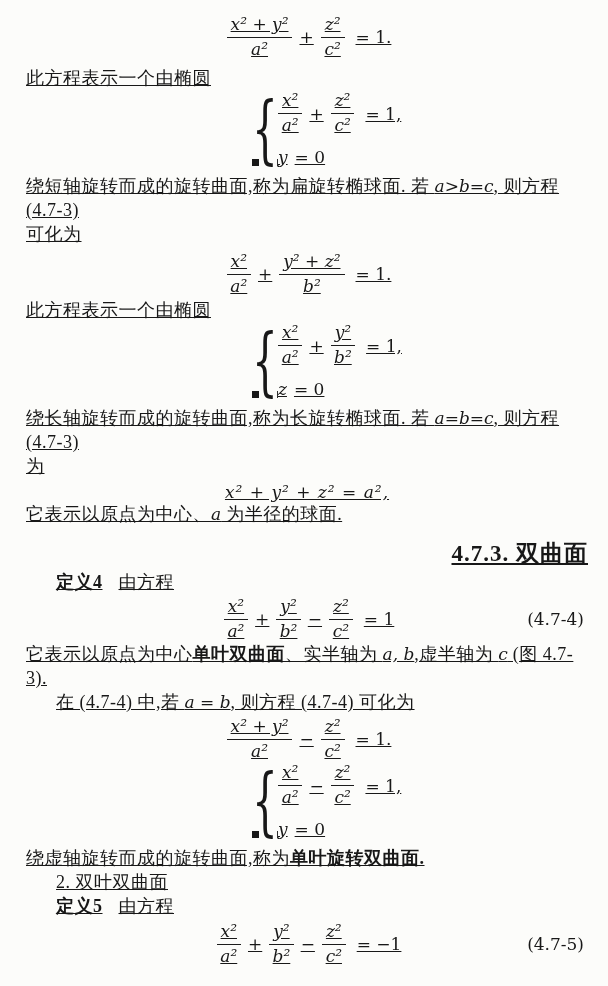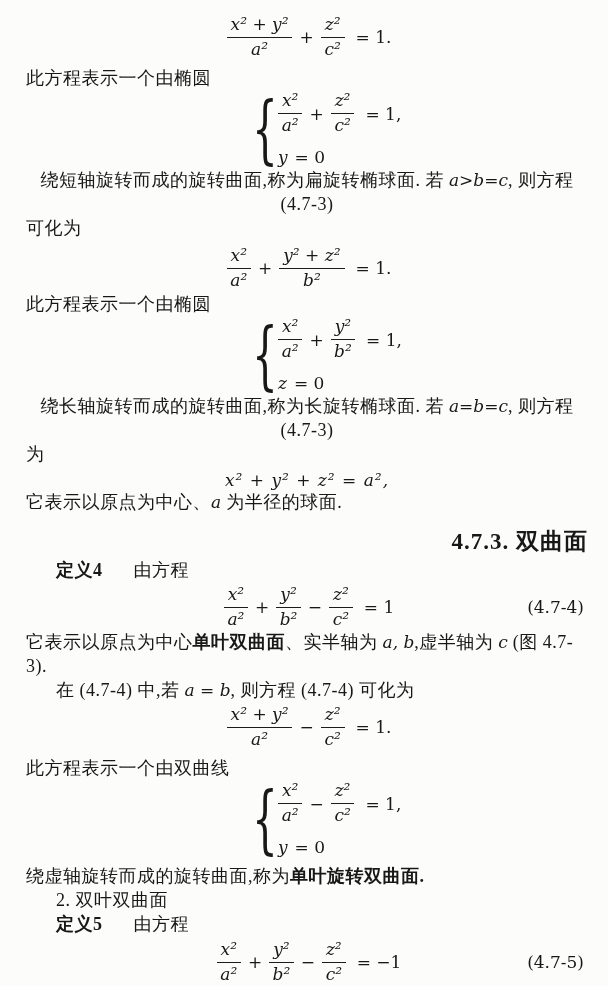--- a/index.html
+++ b/index.html
@@ -8,20 +8,21 @@
     background: #ffffff;
   }
   .page {
     position: relative;
     width: 608px;
     height: 986px;
     background: #fcfcfa;
     color: #181818;
     font-family: "Liberation Serif", serif;
     overflow: hidden;
+    text-decoration: underline;
   }
   .content {
     padding: 14px 20px 0 26px;
   }
   
   .para {
     font-size: 18px;
     line-height: 24px;
     letter-spacing: 0.5px;
   }
@@ -109,23 +110,23 @@
     align-items: flex-start;
   }
   .sys-line {
     display: flex;
     align-items: center;
     font-size: 17px;
     font-family: "DejaVu Serif", serif;
   }
   .sys-l2 { padding-left: 4px; }
   
-  .defline { display: flex; gap: 31px; }
-  
-  .mt2 { margin-top: 2px; text-align: center; }
+  .defline { display: flex; gap: 16px; }
+  
+  .mt2 { margin-top: 8px; }
   .mt4 { margin-top: 4px; }
   .mt6 { margin-top: 6px; }
   .mt8 { margin-top: 8px; }
   .eq-f1 { height: 46px; }
   .eq-f2 { height: 48px; margin-top: 4px; }
   .eq-f4 { height: 46px; margin-top: 2px; }
   .eq-f5 { height: 46px; margin-top: 2px; }
   .eq-f6 { height: 48px; margin-top: 2px; }
   .sys-block { height: 74px; margin-top: 2px; margin-bottom: 2px; }
 </style>
@@ -268,21 +269,20 @@
         <span class="de">a²</span>
       </span>
       <span class="op">−</span>
       <span class="fr">
         <span class="nu">z²</span>
         <span class="de">c²</span>
       </span>
       <span class="rhs">= 1.</span>
     </div>
 
-    <div class="para mt6">此方程表示一个由双曲线</div>
 
     <div class="system sys-block">
       <span class="sys-brace">{</span>
       <div class="sys-lines">
         <div class="sys-line">
           <span class="fr">
             <span class="nu">x²</span>
             <span class="de">a²</span>
           </span>
           <span class="op">−</span>

